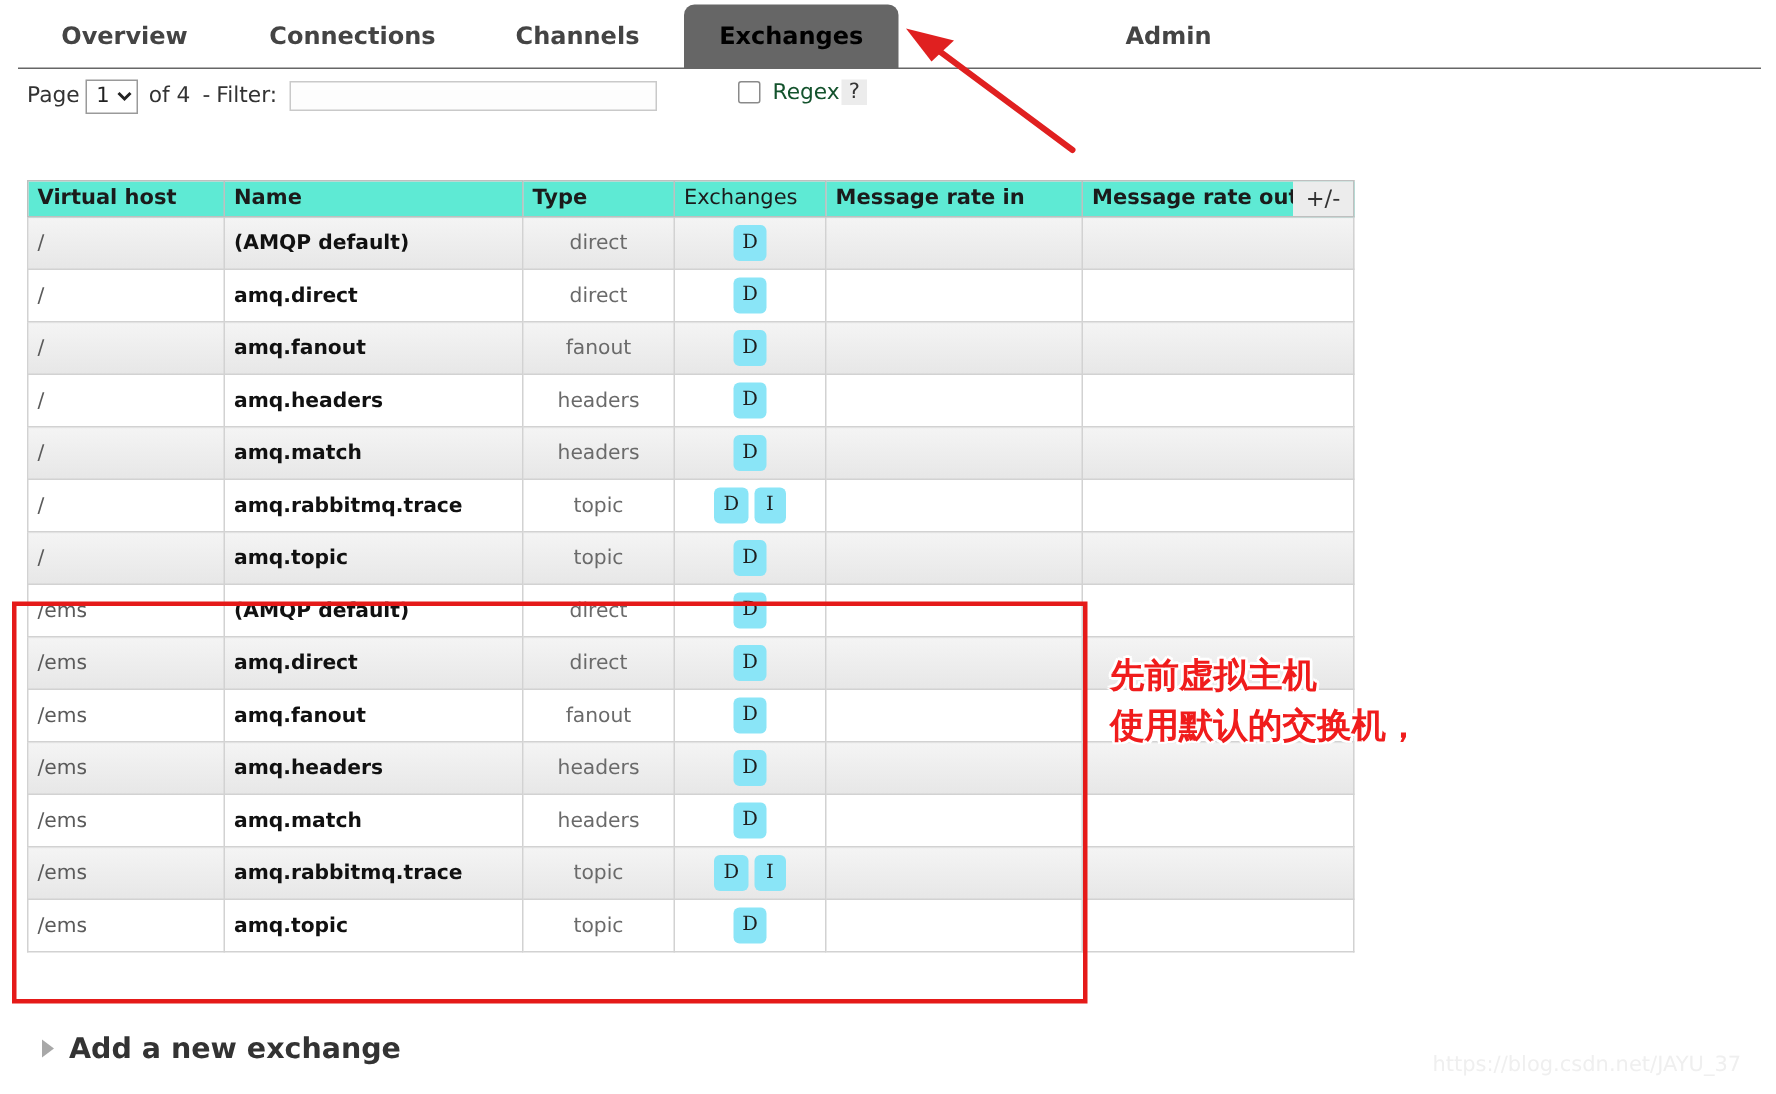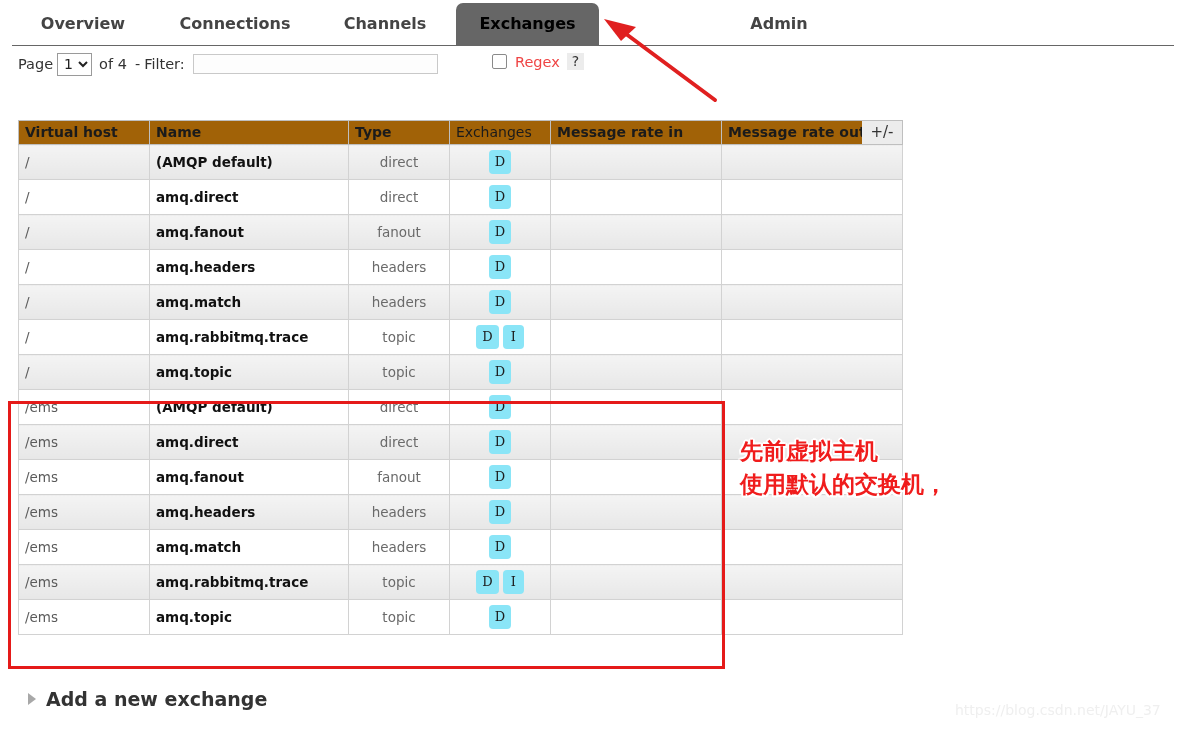--- a/index.html
+++ b/index.html
@@ -92,40 +92,40 @@
     font-size: 14.5px;
   }
   #regex-checkbox {
     width: 13px; height: 13px;
     border: 1px solid #8a8a8a;
     border-radius: 2px;
     background: #fff;
     display: inline-block;
     margin-right: 8px;
   }
-  #regex-label { color: #ef4444; margin-right: 7px; }
+  #regex-label { color: #14532d; margin-right: 1px; }
   #help-q {
     background: #ececec;
     color: #333;
     padding: 1px 5px 2px 5px;
     font-size: 14px;
     line-height: 1;
   }
 
   
   #exch-table {
     position: absolute;
     left: 18px;
     top: 120px;
     border-collapse: collapse;
     font-size: 13.5px;
   }
   #exch-table th {
     border: 1px solid #bfbfbf;
-    background: #a16207;
+    background: #5eead4;
     font-weight: bold;
     text-align: left;
     padding: 3px 6px 4px 6px;
     color: #1b1b1b;
     font-size: 14px;
     white-space: nowrap;
   }
   #exch-table th.light { font-weight: normal; }
   #exch-table td {
     border: 1px solid #d2d2d2;

